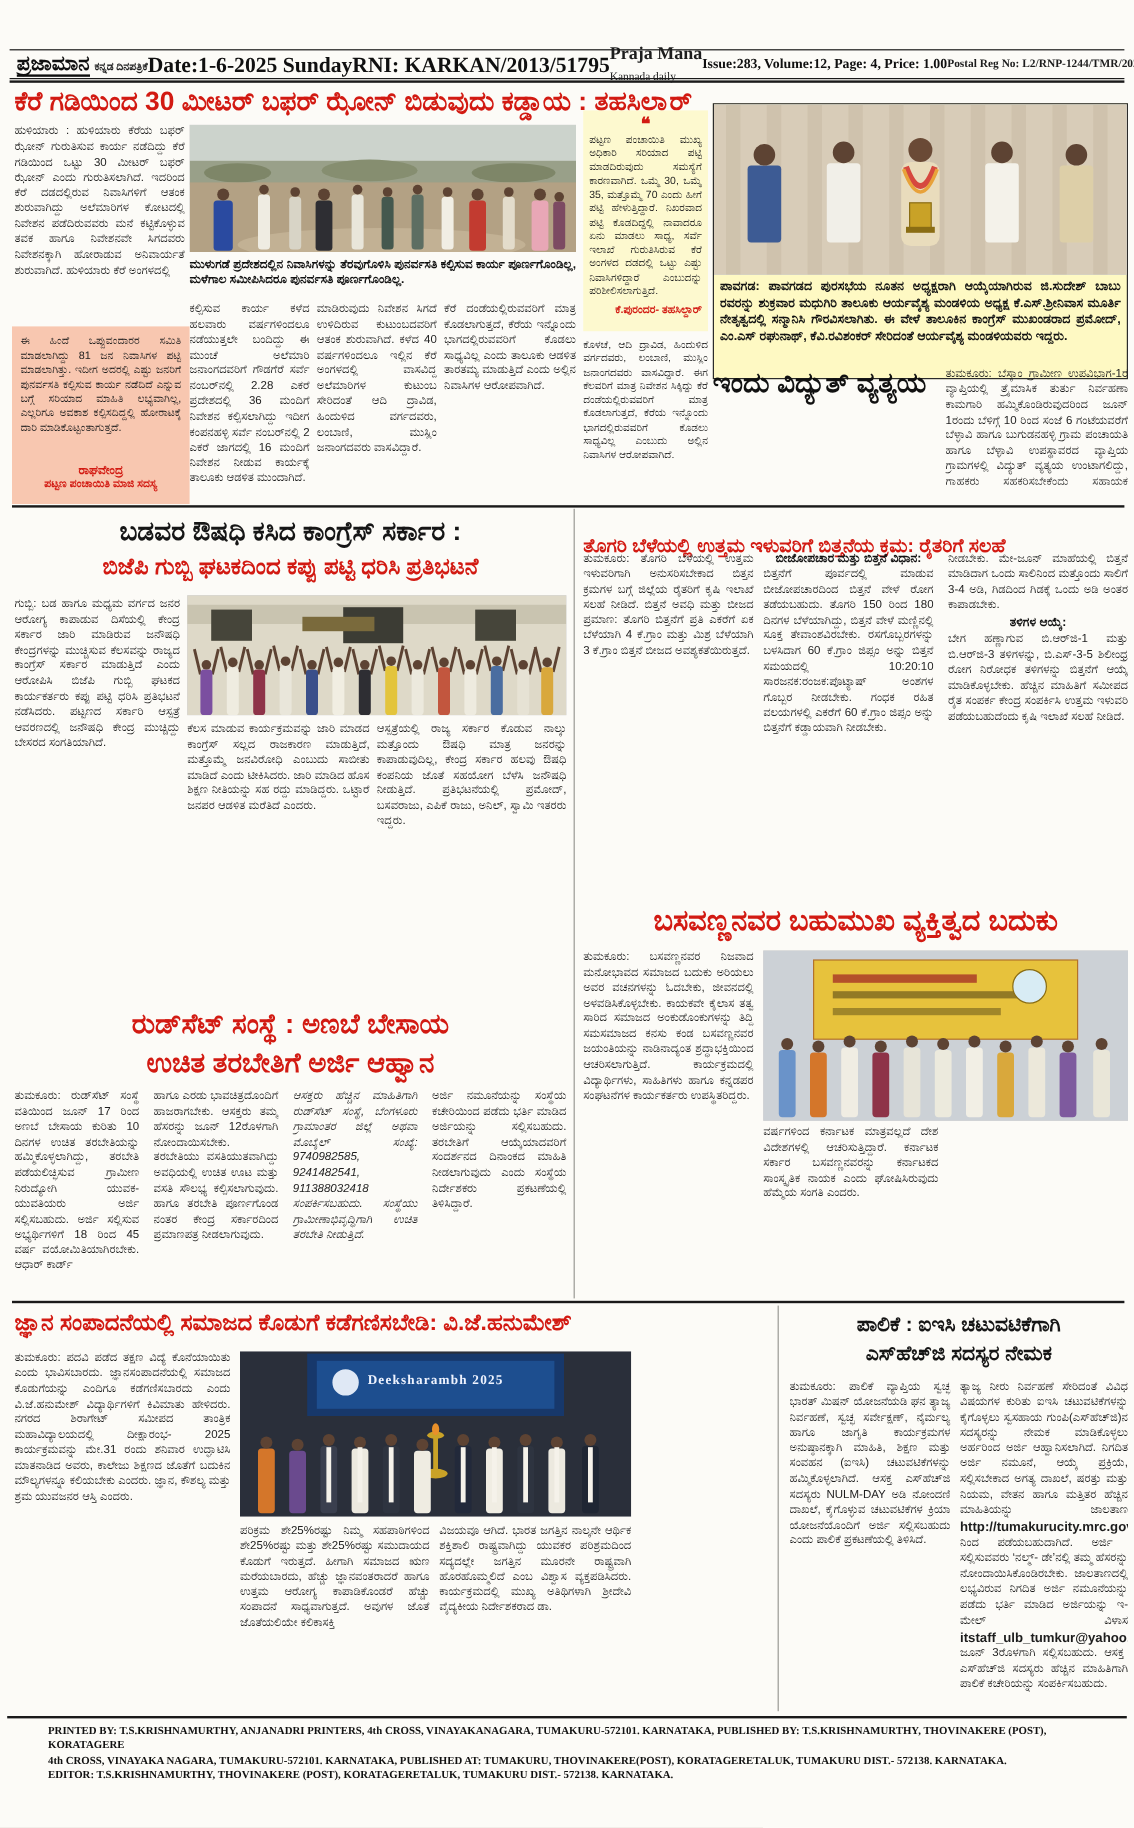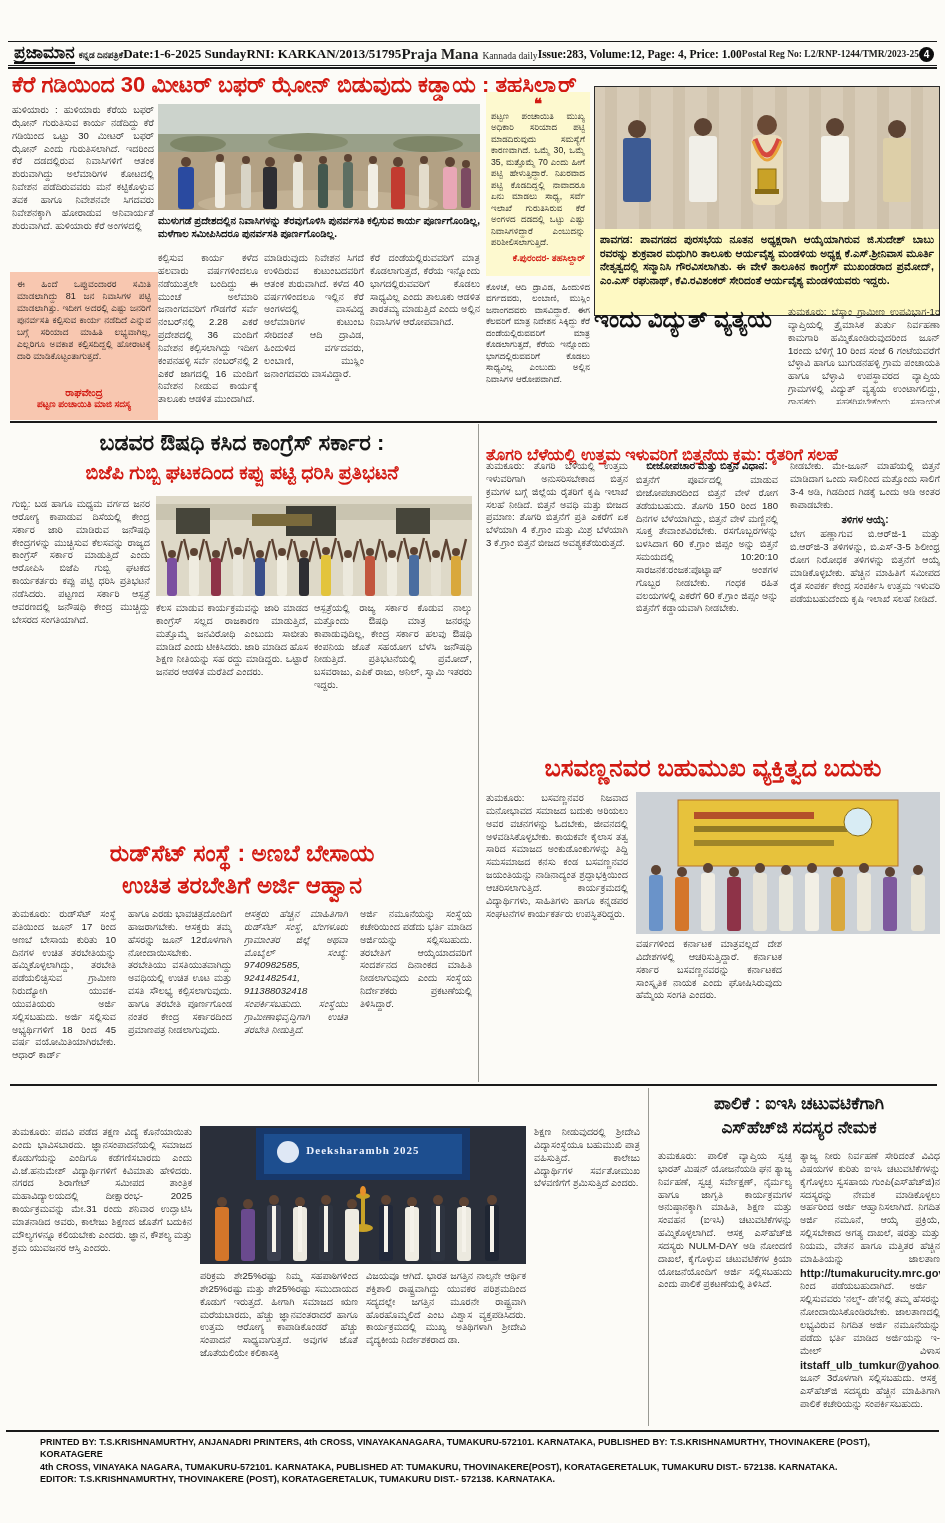--- a/index.html
+++ b/index.html
@@ -25,33 +25,33 @@
   .rule-v{background:#9a9a94;width:1px;}
   .boxed-photo{border:1px solid #2b2b2b;background:#fef9c3;}
   .quote-mark{color:var(--red);font-size:15px;line-height:1;text-align:center;font-weight:bold;}
   .attrib{color:var(--red);font-weight:bold;text-align:center;}
   .masthead{
     display:flex;align-items:center;justify-content:space-between;
     font-family:"Liberation Serif",serif;
   }
   .masthead .kn-logo{font-size:17px;font-weight:bold;color:#101010;border-bottom:2px solid #101010;line-height:1.1;white-space:nowrap;}
   .masthead .kn-sub{font-size:9px;font-weight:bold;margin-left:4px;white-space:nowrap;}
-  .masthead .m-item{font-size:13px;font-weight:bold;color:#101010;white-space:nowrap;}
+  .masthead .m-item{font-size:18px;font-weight:bold;color:#101010;white-space:nowrap;}
   .masthead .m-small{font-size:9.5px;font-weight:bold;white-space:nowrap;}
   .masthead .paper-en{font-size:15px;font-weight:bold;white-space:nowrap;}
   .masthead .paper-en-sub{font-size:9.5px;font-weight:normal;}
   .badge{
     width:15px;height:15px;border-radius:50%;background:#0d0d0d;color:#fff;
     font-size:10px;font-weight:bold;display:flex;align-items:center;justify-content:center;
     font-family:"Liberation Sans",sans-serif;flex:0 0 auto;
   }
   .pink-box{background:#f8c7b0;padding:6px 7px;}
   .yellow-box{background:#fdf9cf;padding:4px 5px;}
   .vid-head{float:left;width:188px;font-size:23px;line-height:1.15;font-weight:bold;color:#111;margin-right:6px;}
-  .footer-lines{font-family:Liberation Sans, sans-serif;font-weight:bold;font-size:9px;line-height:1.38;color:#111;}
+  .footer-lines{font-family:Liberation Serif, serif;font-weight:bold;font-size:9px;line-height:1.38;color:#111;}
   .photo{overflow:hidden;background:#ccc;}
   .photo svg{display:block;}
   .banner-txt{
     position:absolute;color:#eef3ff;font-weight:bold;font-size:11px;
     font-family:"Liberation Serif",serif;letter-spacing:1px;text-align:center;width:100%;
   }
   .subhead-c{font-weight:bold;font-size:10.2px;text-align:center;margin-bottom:2px;color:#111;}
   .bold-inline{font-weight:bold;font-size:11px;}
 </style>
 </head>
@@ -376,20 +376,21 @@
   <div class="abs hl-red center" style="left:12px;top:840px;width:460px;font-size:23px;">ರುಡ್‌ಸೆಟ್ ಸಂಸ್ಥೆ : ಅಣಬೆ ಬೇಸಾಯ</div>
   <div class="abs hl-red center" style="left:12px;top:872px;width:460px;font-size:23px;">ಉಚಿತ ತರಬೇತಿಗೆ ಅರ್ಜಿ ಆಹ್ವಾನ</div>
   <div class="abs txt" style="left:12px;top:908px;width:104px;height:172px;">ತುಮಕೂರು: ರುಡ್‌ಸೆಟ್ ಸಂಸ್ಥೆ ವತಿಯಿಂದ ಜೂನ್ 17 ರಿಂದ ಅಣಬೆ ಬೇಸಾಯ ಕುರಿತು 10 ದಿನಗಳ ಉಚಿತ ತರಬೇತಿಯನ್ನು ಹಮ್ಮಿಕೊಳ್ಳಲಾಗಿದ್ದು, ತರಬೇತಿ ಪಡೆಯಲಿಚ್ಛಿಸುವ ಗ್ರಾಮೀಣ ನಿರುದ್ಯೋಗಿ ಯುವಕ-ಯುವತಿಯರು ಅರ್ಜಿ ಸಲ್ಲಿಸಬಹುದು. ಅರ್ಜಿ ಸಲ್ಲಿಸುವ ಅಭ್ಯರ್ಥಿಗಳಿಗೆ 18 ರಿಂದ 45 ವರ್ಷ ವಯೋಮಿತಿಯಾಗಿರಬೇಕು. ಆಧಾರ್ ಕಾರ್ಡ್</div>
   <div class="abs txt" style="left:128px;top:908px;width:104px;height:172px;">ಹಾಗೂ ಎರಡು ಭಾವಚಿತ್ರದೊಂದಿಗೆ ಹಾಜರಾಗಬೇಕು. ಆಸಕ್ತರು ತಮ್ಮ ಹೆಸರನ್ನು ಜೂನ್ 12ರೊಳಗಾಗಿ ನೋಂದಾಯಿಸಬೇಕು. ತರಬೇತಿಯು ವಸತಿಯುತವಾಗಿದ್ದು ಅವಧಿಯಲ್ಲಿ ಉಚಿತ ಊಟ ಮತ್ತು ವಸತಿ ಸೌಲಭ್ಯ ಕಲ್ಪಿಸಲಾಗುವುದು. ಹಾಗೂ ತರಬೇತಿ ಪೂರ್ಣಗೊಂಡ ನಂತರ ಕೇಂದ್ರ ಸರ್ಕಾರದಿಂದ ಪ್ರಮಾಣಪತ್ರ ನೀಡಲಾಗುವುದು.</div>
   <div class="abs txt" style="left:244px;top:908px;width:104px;height:172px;font-style:italic;">ಆಸಕ್ತರು ಹೆಚ್ಚಿನ ಮಾಹಿತಿಗಾಗಿ ರುಡ್‌ಸೆಟ್ ಸಂಸ್ಥೆ, ಬೆಂಗಳೂರು ಗ್ರಾಮಾಂತರ ಜಿಲ್ಲೆ ಅಥವಾ ಮೊಬೈಲ್ ಸಂಖ್ಯೆ: 9740982585, 9241482541, 911388032418 ಸಂಪರ್ಕಿಸಬಹುದು. ಸಂಸ್ಥೆಯು ಗ್ರಾಮೀಣಾಭಿವೃದ್ಧಿಗಾಗಿ ಉಚಿತ ತರಬೇತಿ ನೀಡುತ್ತಿದೆ.</div>
   <div class="abs txt" style="left:360px;top:908px;width:112px;height:172px;">ಅರ್ಜಿ ನಮೂನೆಯನ್ನು ಸಂಸ್ಥೆಯ ಕಚೇರಿಯಿಂದ ಪಡೆದು ಭರ್ತಿ ಮಾಡಿದ ಅರ್ಜಿಯನ್ನು ಸಲ್ಲಿಸಬಹುದು. ತರಬೇತಿಗೆ ಆಯ್ಕೆಯಾದವರಿಗೆ ಸಂದರ್ಶನದ ದಿನಾಂಕದ ಮಾಹಿತಿ ನೀಡಲಾಗುವುದು ಎಂದು ಸಂಸ್ಥೆಯ ನಿರ್ದೇಶಕರು ಪ್ರಕಟಣೆಯಲ್ಲಿ ತಿಳಿಸಿದ್ದಾರೆ.</div>
 
   <div class="abs rule-h" style="left:10px;top:1084px;width:927px;height:2px;"></div>
   <div class="abs rule-v" style="left:648px;top:1088px;height:338px;"></div>
 
+  <div class="abs hl-red" style="left:12px;top:1092px;width:630px;font-size:19px;white-space:nowrap;">ಜ್ಞಾನ ಸಂಪಾದನೆಯಲ್ಲಿ ಸಮಾಜದ ಕೊಡುಗೆ ಕಡೆಗಣಿಸಬೇಡಿ: ವಿ.ಜೆ.ಹನುಮೇಶ್</div>
   <div class="abs txt" style="left:12px;top:1126px;width:180px;height:298px;">ತುಮಕೂರು: ಪದವಿ ಪಡೆದ ತಕ್ಷಣ ವಿದ್ಯೆ ಕೊನೆಯಾಯಿತು ಎಂದು ಭಾವಿಸಬಾರದು. ಜ್ಞಾನಸಂಪಾದನೆಯಲ್ಲಿ ಸಮಾಜದ ಕೊಡುಗೆಯನ್ನು ಎಂದಿಗೂ ಕಡೆಗಣಿಸಬಾರದು ಎಂದು ವಿ.ಜೆ.ಹನುಮೇಶ್ ವಿದ್ಯಾರ್ಥಿಗಳಿಗೆ ಕಿವಿಮಾತು ಹೇಳಿದರು. ನಗರದ ಶಿರಾಗೇಟ್ ಸಮೀಪದ ತಾಂತ್ರಿಕ ಮಹಾವಿದ್ಯಾಲಯದಲ್ಲಿ ದೀಕ್ಷಾರಂಭ- 2025 ಕಾರ್ಯಕ್ರಮವನ್ನು ಮೇ.31 ರಂದು ಶನಿವಾರ ಉದ್ಘಾಟಿಸಿ ಮಾತನಾಡಿದ ಅವರು, ಕಾಲೇಜು ಶಿಕ್ಷಣದ ಜೊತೆಗೆ ಬದುಕಿನ ಮೌಲ್ಯಗಳನ್ನೂ ಕಲಿಯಬೇಕು ಎಂದರು. ಜ್ಞಾನ, ಕೌಶಲ್ಯ ಮತ್ತು ಶ್ರಮ ಯುವಜನರ ಆಸ್ತಿ ಎಂದರು.</div>
 
   <div class="abs photo" style="left:200px;top:1126px;width:326px;height:138px;">
     <svg id="svg-deeksha" width="326" height="138" xmlns="http://www.w3.org/2000/svg">
       <rect width="326" height="138" fill="#2a2f3a"></rect>
       <rect x="56" y="2" width="214" height="52" fill="#17386b"></rect>
       <rect x="64" y="8" width="198" height="40" fill="#1d4e8f"></rect>
       <circle cx="88" cy="26" r="11" fill="#dfe8f5"></circle>
 
       <g transform="translate(163,70)">
@@ -446,21 +447,20 @@
         <rect x="98" y="80" width="4" height="46" fill="#f5f2ea"></rect>
         <rect x="124" y="80" width="4" height="46" fill="#f5f2ea"></rect>
         <rect x="184" y="80" width="4" height="46" fill="#f5f2ea"></rect>
         <rect x="210" y="80" width="4" height="46" fill="#f5f2ea"></rect>
         <rect x="236" y="80" width="4" height="46" fill="#f5f2ea"></rect>
         <rect x="262" y="80" width="4" height="46" fill="#f5f2ea"></rect>
         <rect x="290" y="80" width="4" height="46" fill="#f5f2ea"></rect>
       </svg>
     <div class="banner-txt" style="top:18px;left:0;">Deeksharambh 2025</div>
   </div>
-  <div class="abs txt" style="left:534px;top:1126px;width:106px;height:298px;">ಶಿಕ್ಷಣ ನೀಡುವುದರಲ್ಲಿ ಶ್ರೀದೇವಿ ವಿದ್ಯಾಸಂಸ್ಥೆಯೂ ಬಹುಮುಖಿ ಪಾತ್ರ ವಹಿಸುತ್ತಿದೆ. ಕಾಲೇಜು ವಿದ್ಯಾರ್ಥಿಗಳ ಸರ್ವತೋಮುಖ ಬೆಳವಣಿಗೆಗೆ ಶ್ರಮಿಸುತ್ತಿದೆ ಎಂದರು.</div>
   <div class="abs txt" style="left:200px;top:1270px;width:158px;height:154px;">ಪರಿಕ್ರಮ ಶೇ25%ರಷ್ಟು ನಿಮ್ಮ ಸಹಪಾಠಿಗಳಿಂದ ಶೇ25%ರಷ್ಟು ಮತ್ತು ಶೇ25%ರಷ್ಟು ಸಮುದಾಯದ ಕೊಡುಗೆ ಇರುತ್ತದೆ. ಹೀಗಾಗಿ ಸಮಾಜದ ಋಣ ಮರೆಯಬಾರದು, ಹೆಚ್ಚು ಜ್ಞಾನವಂತರಾದರೆ ಹಾಗೂ ಉತ್ತಮ ಆರೋಗ್ಯ ಕಾಪಾಡಿಕೊಂಡರೆ ಹೆಚ್ಚು ಸಂಪಾದನೆ ಸಾಧ್ಯವಾಗುತ್ತದೆ. ಅವುಗಳ ಜೊತೆ ಜೊತೆಯಲಿಯೇ ಕಲಿಕಾಸಕ್ತಿ</div>
   <div class="abs txt" style="left:366px;top:1270px;width:160px;height:154px;">ವಿಜಯವೂ ಆಗಿದೆ. ಭಾರತ ಜಗತ್ತಿನ ನಾಲ್ಕನೇ ಆರ್ಥಿಕ ಶಕ್ತಿಶಾಲಿ ರಾಷ್ಟ್ರವಾಗಿದ್ದು ಯುವಕರ ಪರಿಶ್ರಮದಿಂದ ಸದ್ಯದಲ್ಲೇ ಜಗತ್ತಿನ ಮೂರನೇ ರಾಷ್ಟ್ರವಾಗಿ ಹೊರಹೊಮ್ಮಲಿದೆ ಎಂಬ ವಿಶ್ವಾಸ ವ್ಯಕ್ತಪಡಿಸಿದರು. ಕಾರ್ಯಕ್ರಮದಲ್ಲಿ ಮುಖ್ಯ ಅತಿಥಿಗಳಾಗಿ ಶ್ರೀದೇವಿ ವೈದ್ಯಕೀಯ ನಿರ್ದೇಶಕರಾದ ಡಾ.</div>
 
   <div class="abs hl-black center" style="left:658px;top:1094px;width:282px;font-size:17px;">ಪಾಲಿಕೆ : ಐಇಸಿ ಚಟುವಟಿಕೆಗಾಗಿ</div>
   <div class="abs hl-black center" style="left:658px;top:1118px;width:282px;font-size:17px;">ಎಸ್‌ಹೆಚ್‌ಜಿ ಸದಸ್ಯರ ನೇಮಕ</div>
   <div class="abs txt" style="left:658px;top:1150px;width:134px;height:274px;">ತುಮಕೂರು: ಪಾಲಿಕೆ ವ್ಯಾಪ್ತಿಯ ಸ್ವಚ್ಛ ಭಾರತ್ ಮಿಷನ್ ಯೋಜನೆಯಡಿ ಘನ ತ್ಯಾಜ್ಯ ನಿರ್ವಹಣೆ, ಸ್ವಚ್ಛ ಸರ್ವೇಕ್ಷಣ್, ನೈರ್ಮಲ್ಯ ಹಾಗೂ ಜಾಗೃತಿ ಕಾರ್ಯಕ್ರಮಗಳ ಅನುಷ್ಠಾನಕ್ಕಾಗಿ ಮಾಹಿತಿ, ಶಿಕ್ಷಣ ಮತ್ತು ಸಂವಹನ (ಐಇಸಿ) ಚಟುವಟಿಕೆಗಳನ್ನು ಹಮ್ಮಿಕೊಳ್ಳಲಾಗಿದೆ. ಆಸಕ್ತ ಎಸ್‌ಹೆಚ್‌ಜಿ ಸದಸ್ಯರು NULM-DAY ಅಡಿ ನೋಂದಣಿ ದಾಖಲೆ, ಕೈಗೊಳ್ಳುವ ಚಟುವಟಿಕೆಗಳ ಕ್ರಿಯಾ ಯೋಜನೆಯೊಂದಿಗೆ ಅರ್ಜಿ ಸಲ್ಲಿಸಬಹುದು ಎಂದು ಪಾಲಿಕೆ ಪ್ರಕಟಣೆಯಲ್ಲಿ ತಿಳಿಸಿದೆ.</div>
   <div class="abs txt" style="left:800px;top:1150px;width:140px;height:274px;">
     <span>ತ್ಯಾಜ್ಯ ನೀರು ನಿರ್ವಹಣೆ ಸೇರಿದಂತೆ ವಿವಿಧ ವಿಷಯಗಳ ಕುರಿತು ಐಇಸಿ ಚಟುವಟಿಕೆಗಳನ್ನು ಕೈಗೊಳ್ಳಲು ಸ್ವಸಹಾಯ ಗುಂಪಿ(ಎಸ್‌ಹೆಚ್‌ಜಿ)ನ ಸದಸ್ಯರನ್ನು ನೇಮಕ ಮಾಡಿಕೊಳ್ಳಲು ಅರ್ಹರಿಂದ ಅರ್ಜಿ ಆಹ್ವಾನಿಸಲಾಗಿದೆ. ನಿಗದಿತ ಅರ್ಜಿ ನಮೂನೆ, ಆಯ್ಕೆ ಪ್ರಕ್ರಿಯೆ, ಸಲ್ಲಿಸಬೇಕಾದ ಅಗತ್ಯ ದಾಖಲೆ, ಷರತ್ತು ಮತ್ತು ನಿಯಮ, ವೇತನ ಹಾಗೂ ಮತ್ತಿತರ ಹೆಚ್ಚಿನ ಮಾಹಿತಿಯನ್ನು ಜಾಲತಾಣ </span><span class="bold-inline">http://tumakurucity.mrc.gov.in/en</span><span> ನಿಂದ ಪಡೆಯಬಹುದಾಗಿದೆ. ಅರ್ಜಿ ಸಲ್ಲಿಸುವವರು ‘ನಲ್ಮ್- ಡೇ’ನಲ್ಲಿ ತಮ್ಮ ಹೆಸರನ್ನು ನೋಂದಾಯಿಸಿಕೊಂಡಿರಬೇಕು. ಜಾಲತಾಣದಲ್ಲಿ ಲಭ್ಯವಿರುವ ನಿಗದಿತ ಅರ್ಜಿ ನಮೂನೆಯನ್ನು ಪಡೆದು ಭರ್ತಿ ಮಾಡಿದ ಅರ್ಜಿಯನ್ನು ಇ-ಮೇಲ್ ವಿಳಾಸ </span><span class="bold-inline">itstaff_ulb_tumkur@yahoo.com</span><span> ಜೂನ್ 3ರೊಳಗಾಗಿ ಸಲ್ಲಿಸಬಹುದು. ಆಸಕ್ತ ಎಸ್‌ಹೆಚ್‌ಜಿ ಸದಸ್ಯರು ಹೆಚ್ಚಿನ ಮಾಹಿತಿಗಾಗಿ ಪಾಲಿಕೆ ಕಚೇರಿಯನ್ನು ಸಂಪರ್ಕಿಸಬಹುದು.</span>
   </div>
 

